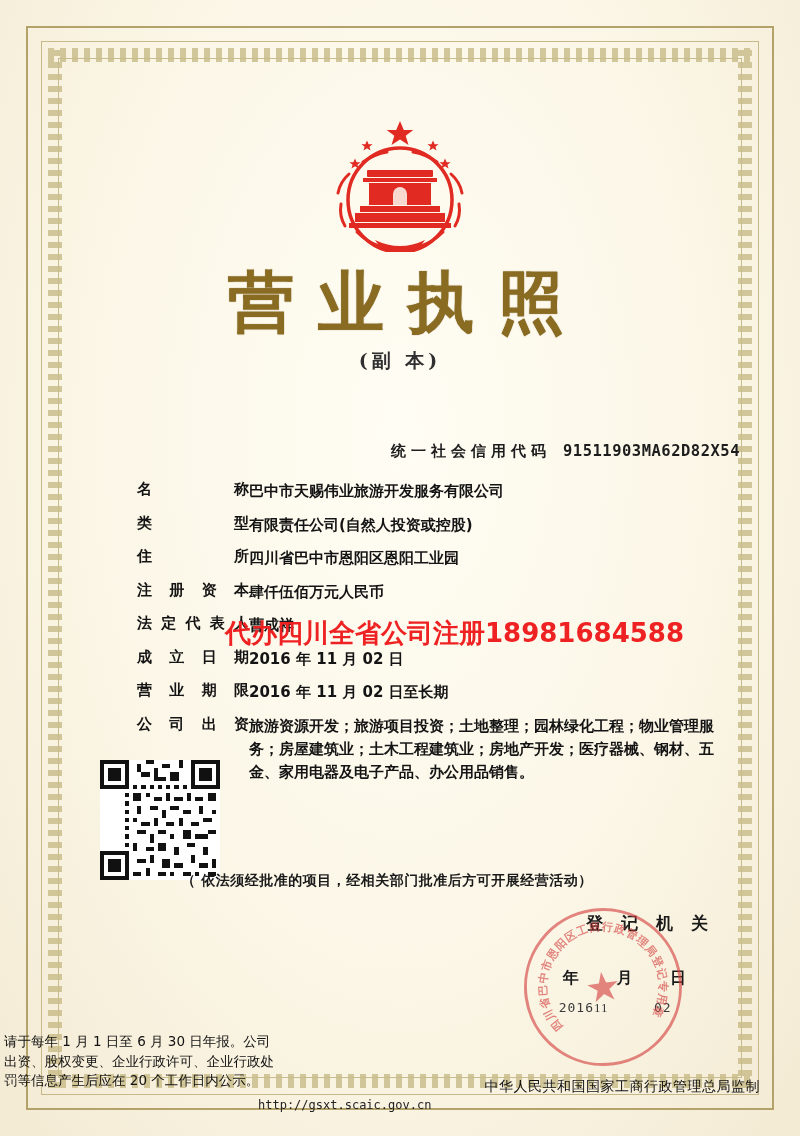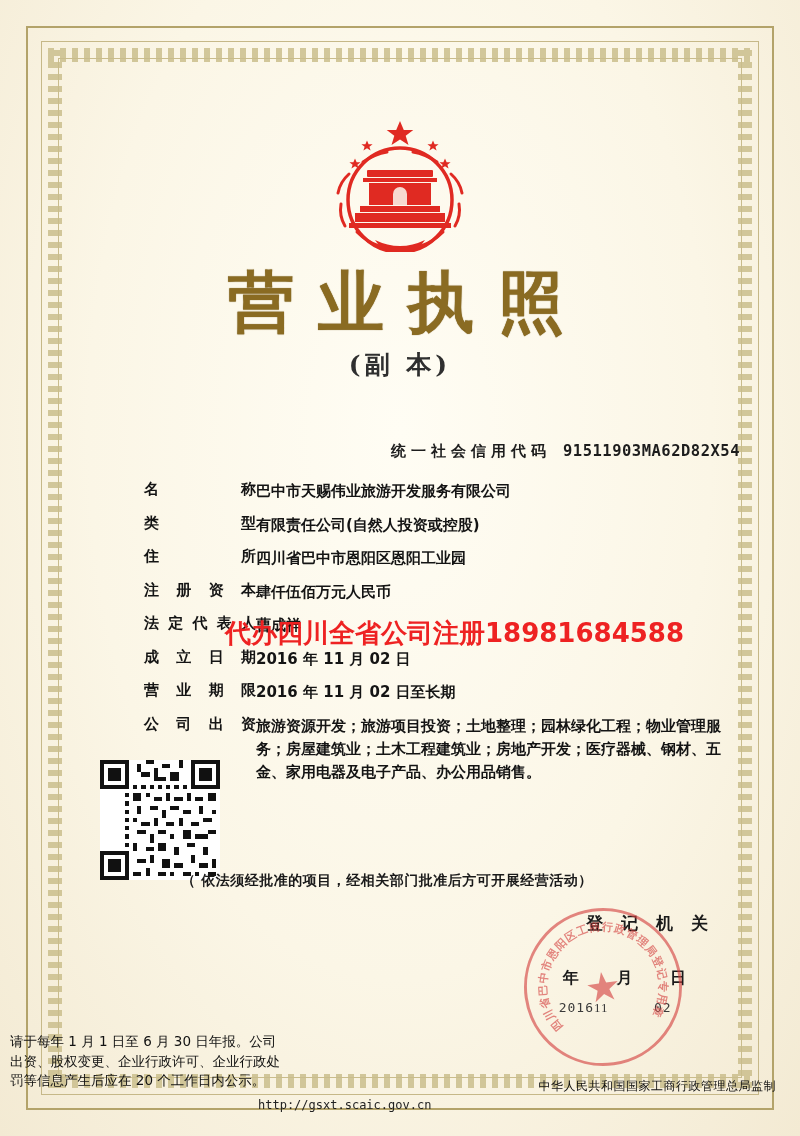--- a/index.html
+++ b/index.html
@@ -62,41 +62,41 @@
     font-size:66px;font-weight:bold;
     letter-spacing:24px;
     color:#8a6b22;
     text-indent:24px;
     text-shadow:0 0 1px #6f5415;
   }
   .sub-title{
     position:absolute;left:0;right:0;top:288px;
     text-align:center;
     font-family:"DejaVu Serif","Liberation Serif",serif;
-    font-size:25px;font-weight:bold;
+    font-size:19px;font-weight:bold;
     letter-spacing:4px;
     color:#2f2f2f;
   }
 
   
   .credit-line{
     position:absolute;left:0;right:0;top:382px;
     text-align:right;
     font-size:15px;font-weight:bold;color:#1d1d1d;
     letter-spacing:1px;
   }
   .credit-line .label{letter-spacing:5px;}
   .credit-line .code{
     font-family:"DejaVu Sans Mono","Liberation Mono",monospace;
     font-size:15.5px;margin-left:12px;letter-spacing:0.5px;
   }
 
   
   .fields{
-    position:absolute;left:84px;right:10px;top:420px;
+    position:absolute;left:77px;right:10px;top:420px;
   }
   .row{
     display:flex;align-items:flex-start;
     margin-bottom:11px;
     font-size:15px;color:#1a1a1a;
   }
   .row .lab{
     width:112px;flex:0 0 112px;
     font-weight:bold;
     color:#141414;
@@ -179,33 +179,33 @@
     position:absolute;left:165px;top:556px;
     font-size:26px;font-weight:bold;
     color:#ee2222;
     letter-spacing:0px;
     white-space:nowrap;
     font-family:"DejaVu Sans","Liberation Sans",sans-serif;
   }
 
   
   .bottom-left{
-    position:absolute;left:10px;top:1032px;
+    position:absolute;left:4px;top:1032px;
     font-size:13.5px;color:#111;
     line-height:1.45;
     width:270px;
   }
   .bottom-url{
     position:absolute;left:258px;top:1098px;
     font-size:12px;color:#222;
     font-family:"DejaVu Sans Mono","Liberation Mono",monospace;
   }
   .bottom-right{
-    position:absolute;right:24px;top:1078px;
-    font-size:12px;color:#111;
+    position:absolute;right:40px;top:1078px;
+    font-size:14px;color:#111;
     letter-spacing:0.5px;
     margin-left:28px;
   }
 </style>
 </head>
 <body>
 
 <div class="page">
 
   <div class="border-outer"></div>

